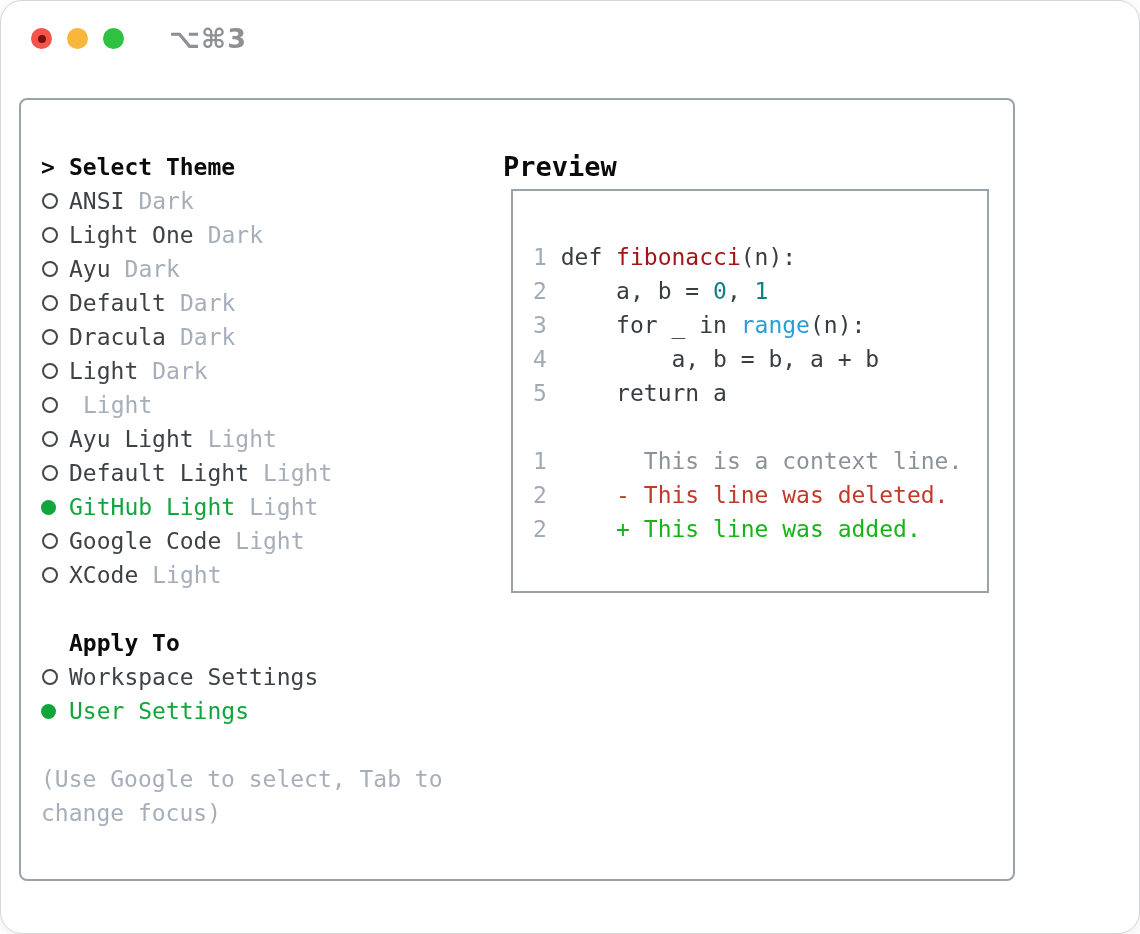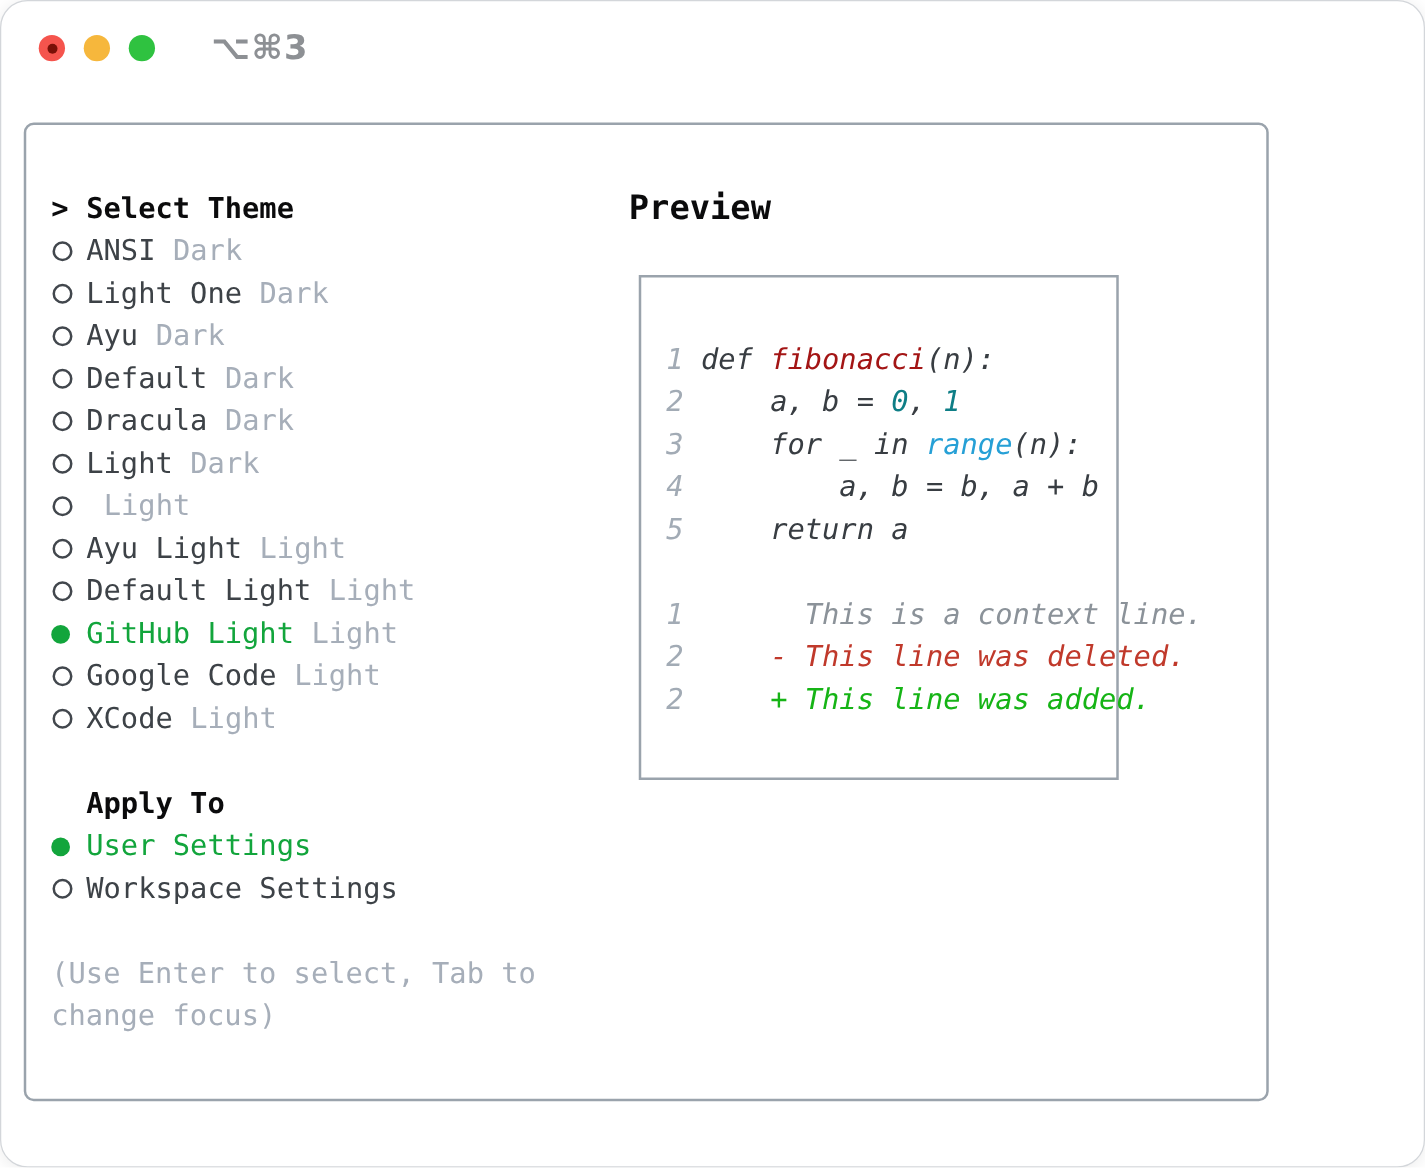--- a/index.html
+++ b/index.html
@@ -58,22 +58,22 @@
   .indent{margin-left:28px;}
   .hint{
     color:var(--c-text_dim);white-space:pre-line;line-height:34px;font-size:23px;
   }
   
   .preview-header{
     position:absolute;left:482px;top:50px;height:34px;line-height:34px;
     font-size:27px;font-weight:700;color:var(--c-heading);
   }
   .preview-box{
-    position:absolute;left:490px;top:120px;width:384px;height:404px;
-    border:2px solid var(--c-border);box-sizing:border-box;background:#ffffff;font-style:italic;
+    position:absolute;left:490px;top:89px;width:478px;height:404px;
+    border:2px solid var(--c-border);box-sizing:border-box;background:#ffffff;
   }
   .lines{
     position:absolute;left:20px;top:49px;
     font-size:23px;line-height:34px;white-space:pre;
   }
   .lineno{color:var(--c-line_number);}
   .tok-plain{color:var(--c-code_plain);}
   .tok-func{color:var(--c-code_function);}
   .tok-num{color:var(--c-code_number);}
   .tok-builtin{color:var(--c-code_builtin);}
@@ -116,27 +116,27 @@
           <div class="row"><span class="icon-col"><span class="circle"></span></span><span class="label">XCode</span><span class="suffix">Light</span></div>
         </div>
 
       <div class="spacer"></div>
 
       <div class="row">
         <span class="hdr indent">Apply To</span>
       </div>
 
       <div id="apply-list">
+          <div class="row"><span class="icon-col"><span class="circle"></span></span><span class="label">Workspace Settings</span></div>
           <div class="row selected"><span class="icon-col"><span class="circle filled"></span></span><span class="label">User Settings</span></div>
-          <div class="row"><span class="icon-col"><span class="circle"></span></span><span class="label">Workspace Settings</span></div>
         </div>
 
       <div class="spacer"></div>
 
-      <div class="hint">(Use Enter to select, Tab to
+      <div class="hint">(Use Google to select, Tab to
 change focus)</div>
     </div>
 
     <div class="preview-header">Preview</div>
 
     <div class="preview-box">
       <div class="lines" id="code-lines"><div><span class="lineno">1</span> <span class="tok-plain">def </span><span class="tok-func">fibonacci</span><span class="tok-plain">(n):</span></div><div><span class="lineno">2</span> <span class="tok-plain">    a, b = </span><span class="tok-num">0</span><span class="tok-plain">, </span><span class="tok-num">1</span></div><div><span class="lineno">3</span> <span class="tok-plain">    for _ in </span><span class="tok-builtin">range</span><span class="tok-plain">(n):</span></div><div><span class="lineno">4</span> <span class="tok-plain">        a, b = b, a + b</span></div><div><span class="lineno">5</span> <span class="tok-plain">    return a</span></div><div style="height: 34px;"></div><div><span class="lineno">1</span> <span class="tok-context">      This is a context line.</span></div><div><span class="lineno">2</span> <span class="tok-del">    - This line was deleted.</span></div><div><span class="lineno">2</span> <span class="tok-add">    + This line was added.</span></div></div>
     </div>
 
   </div>

